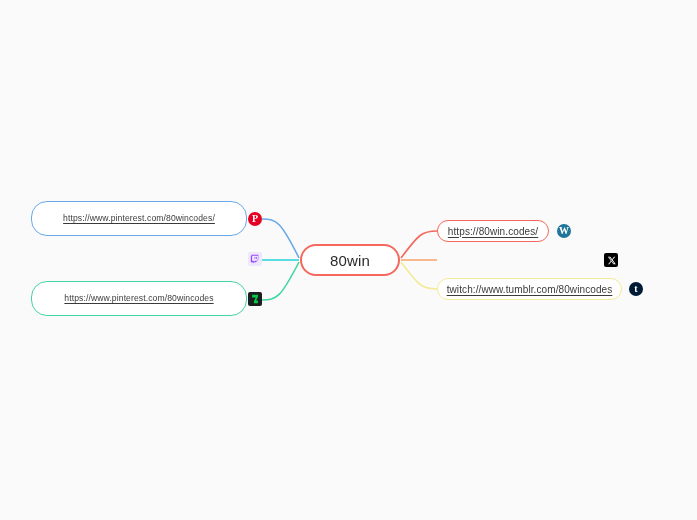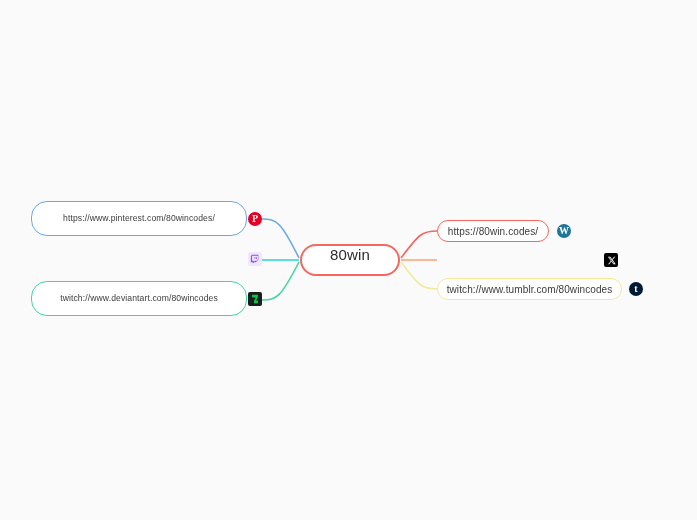--- a/index.html
+++ b/index.html
@@ -33,21 +33,21 @@
   .center-node {
     position: absolute;
     left: 300px;
     top: 244px;
     width: 100px;
     height: 32px;
     border: 2px solid #f4685e;
     border-radius: 16px;
     background: #ffffff;
     display: flex;
-    align-items: flex-start;
+    align-items: center;
     justify-content: center;
     box-sizing: border-box;
     z-index: 5;
   }
   .center-node .label {
     font-size: 15px;
     color: #2b2b2b;
     letter-spacing: .2px;
     white-space: nowrap;
   }
@@ -63,20 +63,21 @@
     align-items: center;
     justify-content: center;
     padding: 2px 10px;
     z-index: 4;
   }
   .node .url {
     font-size: 8.6px;
     line-height: 11px;
     color: #3b3b3b;
     text-align: center;
+    text-decoration: underline;
     text-decoration-thickness: 1px;
     text-underline-offset: 1.5px;
     word-break: break-all;
     letter-spacing: .1px;
   }
 
   
   .node.left { left: 31px; width: 216px; }
   .node.n-pinterest  { top: 201px; height: 35px; border-color: #6aa9e8; }
   .node.n-twitch     { top: 241px; height: 35px; border-color: #22d3d8; }
@@ -165,21 +166,21 @@
   </svg>
 
   <div class="center-node">
     <span class="label">80win</span>
   </div>
 
   <div class="node left n-pinterest">
     <span class="url">https://www.pinterest.com/80wincodes/</span>
   </div>
   <div class="node left n-deviantart">
-    <span class="url">twitch://www.deviantart.com/80wincodes</span>
+    <span class="url">https://www.pinterest.com/80wincodes</span>
   </div>
 
   <div class="node right n-wordpress">
     <span class="url">https://80win.codes/</span>
   </div>
   <div class="node right n-tumblr">
     <span class="url">twitch://www.tumblr.com/80wincodes</span>
   </div>
 
   <div class="favicon fav-pinterest">

